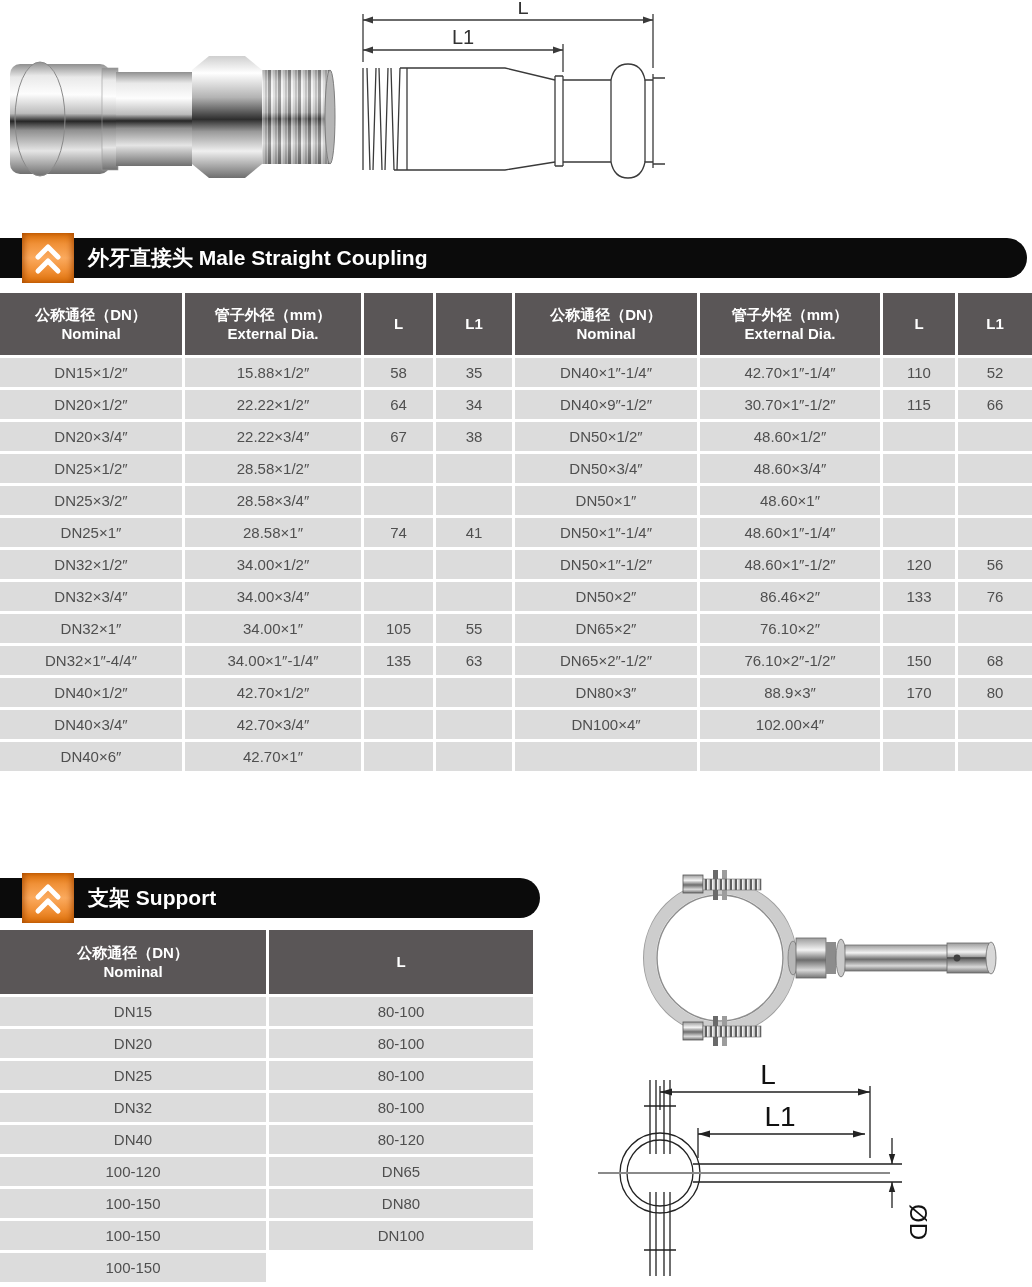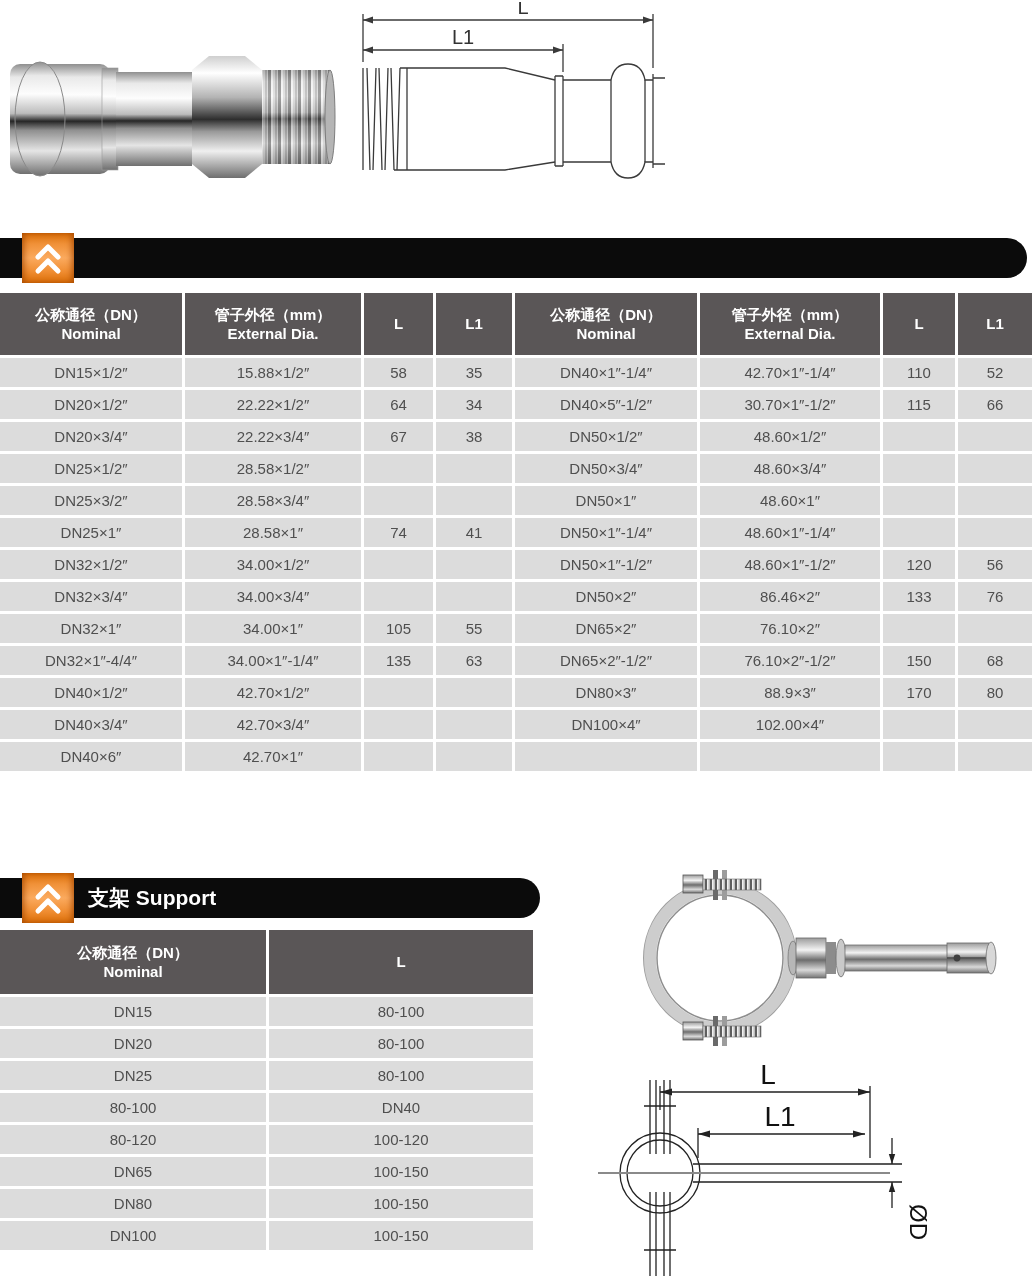--- a/index.html
+++ b/index.html
@@ -102,20 +102,21 @@
 
   <div class="bar" style="left:0;top:238px;width:1027px">
     <div class="badge">
       <svg width="52" height="50" viewBox="0 0 52 50">
         <g stroke="#ffffff" stroke-width="5" fill="none" stroke-linecap="round" stroke-linejoin="round">
           <polyline points="16,24 26,14 36,24"></polyline>
             <polyline points="16,38 26,28 36,38"></polyline>
         </g>
       </svg>
     </div>
+    <span class="title">外牙直接头 Male Straight Coupling</span>
   </div>
 
   <div class="ctable">
     <div class="th">
       <span>公称通径（DN）</span>
       <span>Nominal</span>
     </div>
     <div class="th">
       <span>管子外径（mm）</span>
       <span>External Dia.</span>
@@ -138,21 +139,21 @@
       <div class="cell">58</div>
       <div class="cell">35</div>
       <div class="cell">DN40×1″-1/4″</div>
       <div class="cell">42.70×1″-1/4″</div>
       <div class="cell">110</div>
       <div class="cell">52</div>
       <div class="cell">DN20×1/2″</div>
       <div class="cell">22.22×1/2″</div>
       <div class="cell">64</div>
       <div class="cell">34</div>
-      <div class="cell">DN40×5″-1/2″</div>
+      <div class="cell">DN40×9″-1/2″</div>
       <div class="cell">30.70×1″-1/2″</div>
       <div class="cell">115</div>
       <div class="cell">66</div>
       <div class="cell">DN20×3/4″</div>
       <div class="cell">22.22×3/4″</div>
       <div class="cell">67</div>
       <div class="cell">38</div>
       <div class="cell">DN50×1/2″</div>
       <div class="cell">48.60×1/2″</div>
       <div class="cell"></div>
@@ -257,20 +258,21 @@
       <span>Nominal</span>
     </div>
     <div class="th">L</div>
 
   <div class="cell">DN15</div>
       <div class="cell">80-100</div>
       <div class="cell">DN20</div>
       <div class="cell">80-100</div>
       <div class="cell">DN25</div>
       <div class="cell">80-100</div>
+      <div class="cell">DN32</div>
       <div class="cell">80-100</div>
       <div class="cell">DN40</div>
       <div class="cell">80-120</div>
       <div class="cell">100-120</div>
       <div class="cell">DN65</div>
       <div class="cell">100-150</div>
       <div class="cell">DN80</div>
       <div class="cell">100-150</div>
       <div class="cell">DN100</div>
       <div class="cell">100-150</div>

